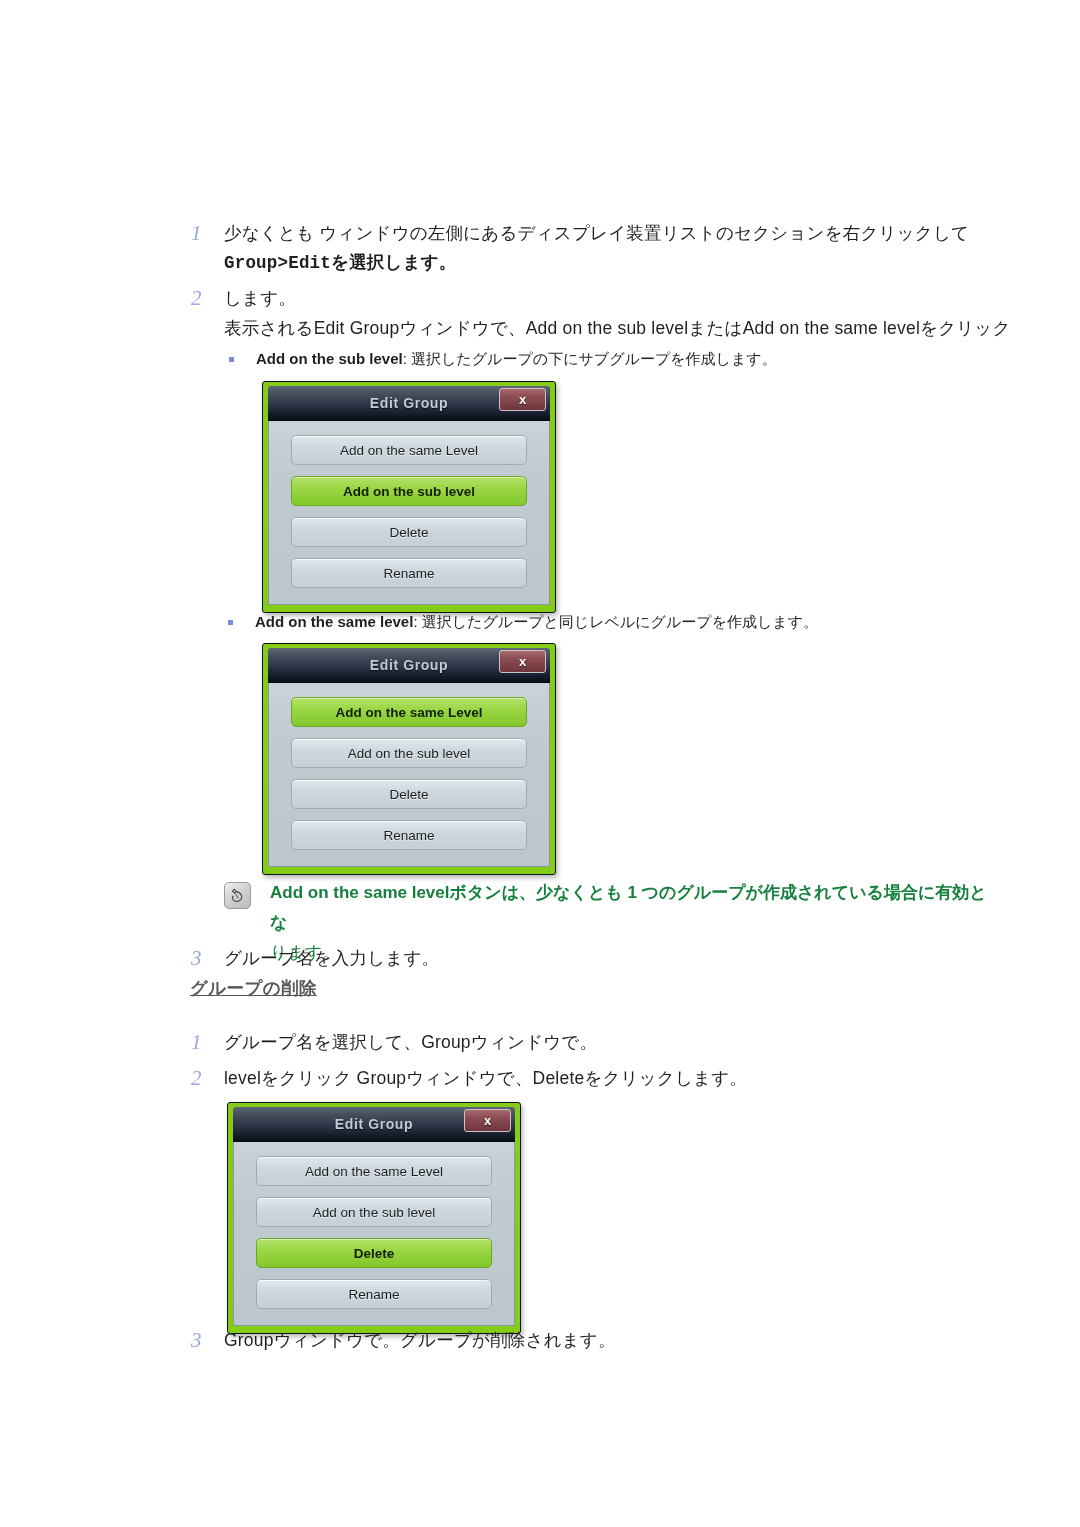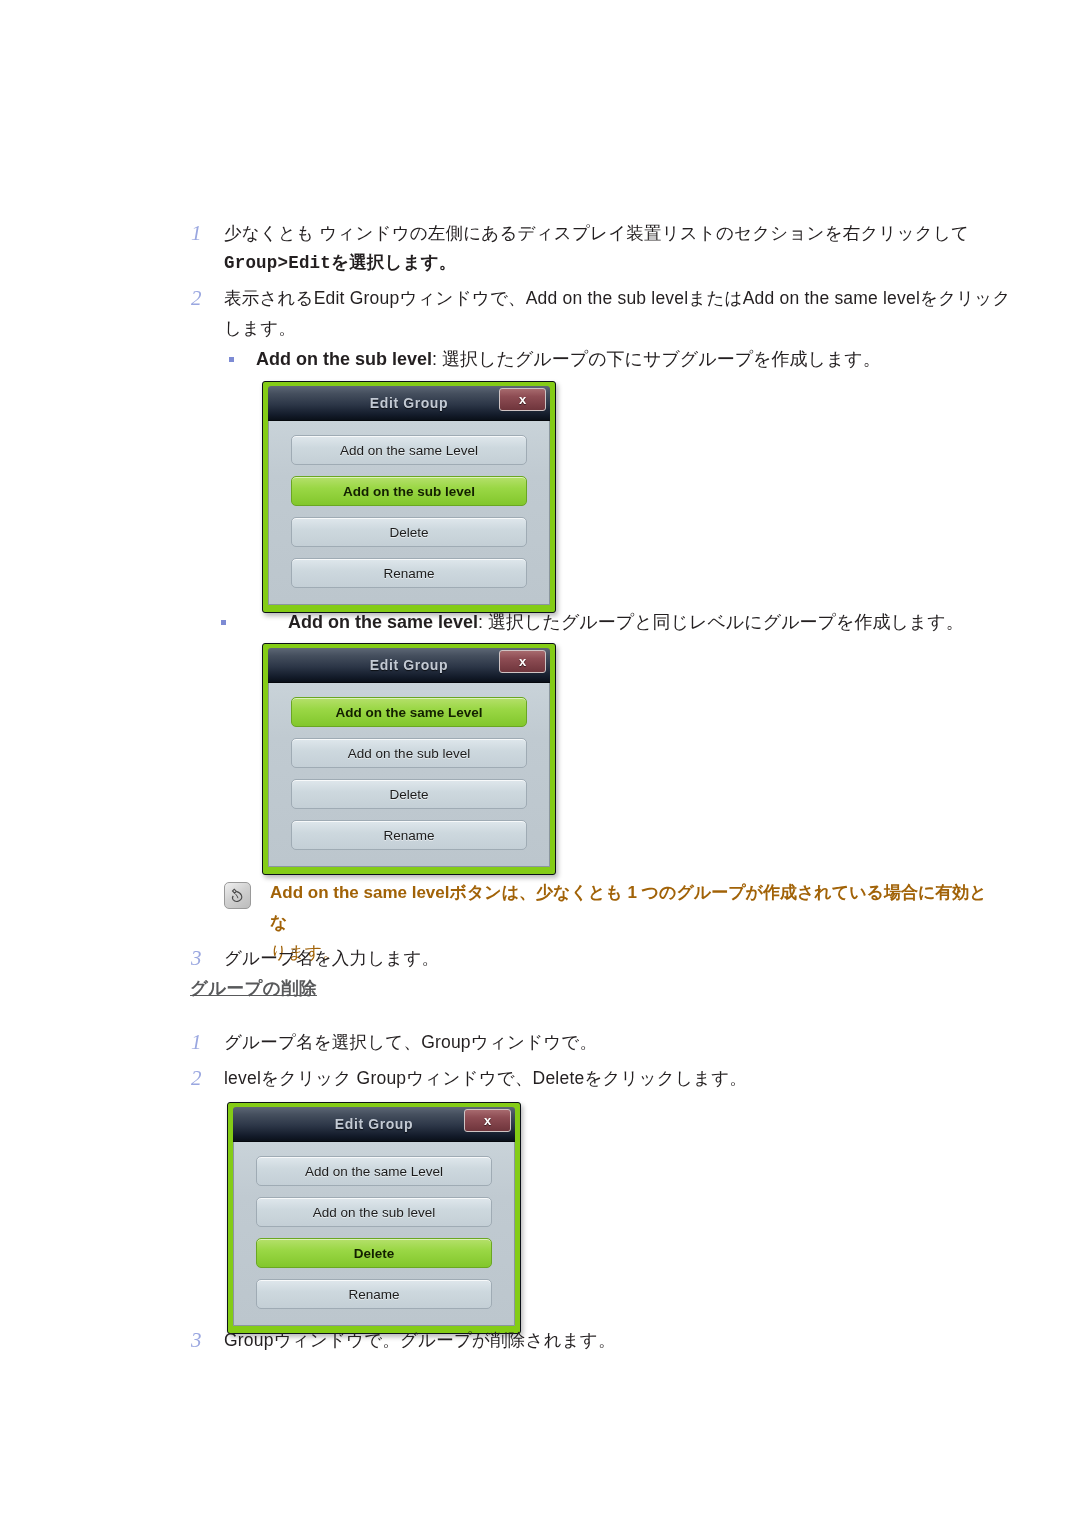--- a/index.html
+++ b/index.html
@@ -60,21 +60,21 @@
     padding-left: 7px;
     box-sizing: border-box;
   }
   .bullet-dot i {
     display: block;
     width: 5px;
     height: 5px;
     background: #7d8bd4;
   }
   .bullet-text {
-    font-size: 18px;
+    font-size: 15px;
     line-height: 28px;
     color: #231f20;
   }
   .bullet-text b { font-weight: bold; }
 
   
   .heading {
     position: absolute;
     font-size: 17.5px;
     font-weight: bold;
@@ -99,21 +99,21 @@
     background: linear-gradient(145deg, #f0f0f0 0%, #d2d2d2 45%, #bcbcbc 100%);
     border: 1px solid #9a9a9a;
     box-sizing: border-box;
     display: flex;
     align-items: center;
     justify-content: center;
   }
   .note-text {
     font-size: 17px;
     line-height: 30px;
-    color: #a16207;
+    color: #15803d;
   }
   .note-text b { font-weight: bold; }
 
   
   .dialog {
     position: absolute;
     box-sizing: border-box;
     background: #84cc16;
     border: 1px solid #0b1018;
     border-radius: 3px;
@@ -199,22 +199,22 @@
     <div class="step-num">1</div>
     <div class="step-text">
       <div>少なくとも ウィンドウの左側にあるディスプレイ装置リストのセクションを右クリックして</div>
       <div style="font-weight:bold;font-family:Liberation Mono, monospace;">Group&gt;Editを選択します。</div>
     </div>
   </div>
 
   <div class="step" style="left:188px; top:283px; width:830px;">
     <div class="step-num">2</div>
     <div class="step-text">
+      <div>します。</div>
       <div>表示されるEdit Groupウィンドウで、Add on the sub levelまたはAdd on the same levelをクリック</div>
-      <div>します。</div>
     </div>
   </div>
 
   <div class="bullet-row" style="left:222px; top:345px; width:760px;">
     <div class="bullet-dot">
         <i></i>
       </div>
     <div class="bullet-text">
       <b>Add on the sub level</b><span>: 選択したグループの下にサブグループを作成します。</span>
     </div>
@@ -226,21 +226,21 @@
       <span class="dlg-close">x</span>
     </div>
     <div class="dlg-body">
       <div class="dlg-btn">Add on the same Level</div>
       <div class="dlg-btn selected">Add on the sub level</div>
       <div class="dlg-btn">Delete</div>
       <div class="dlg-btn">Rename</div>
     </div>
   </div>
 
-  <div class="bullet-row" style="left:214px; top:608px; width:760px;gap:40px;">
+  <div class="bullet-row" style="left:221px; top:608px; width:760px;">
     <div class="bullet-dot">
         <i></i>
       </div>
     <div class="bullet-text">
       <b>Add on the same level</b><span>: 選択したグループと同じレベルにグループを作成します。</span>
     </div>
   </div>
 
   <div class="dialog" style="left:262px; top:643px; width:294px;">
     <div class="dlg-titlebar">

